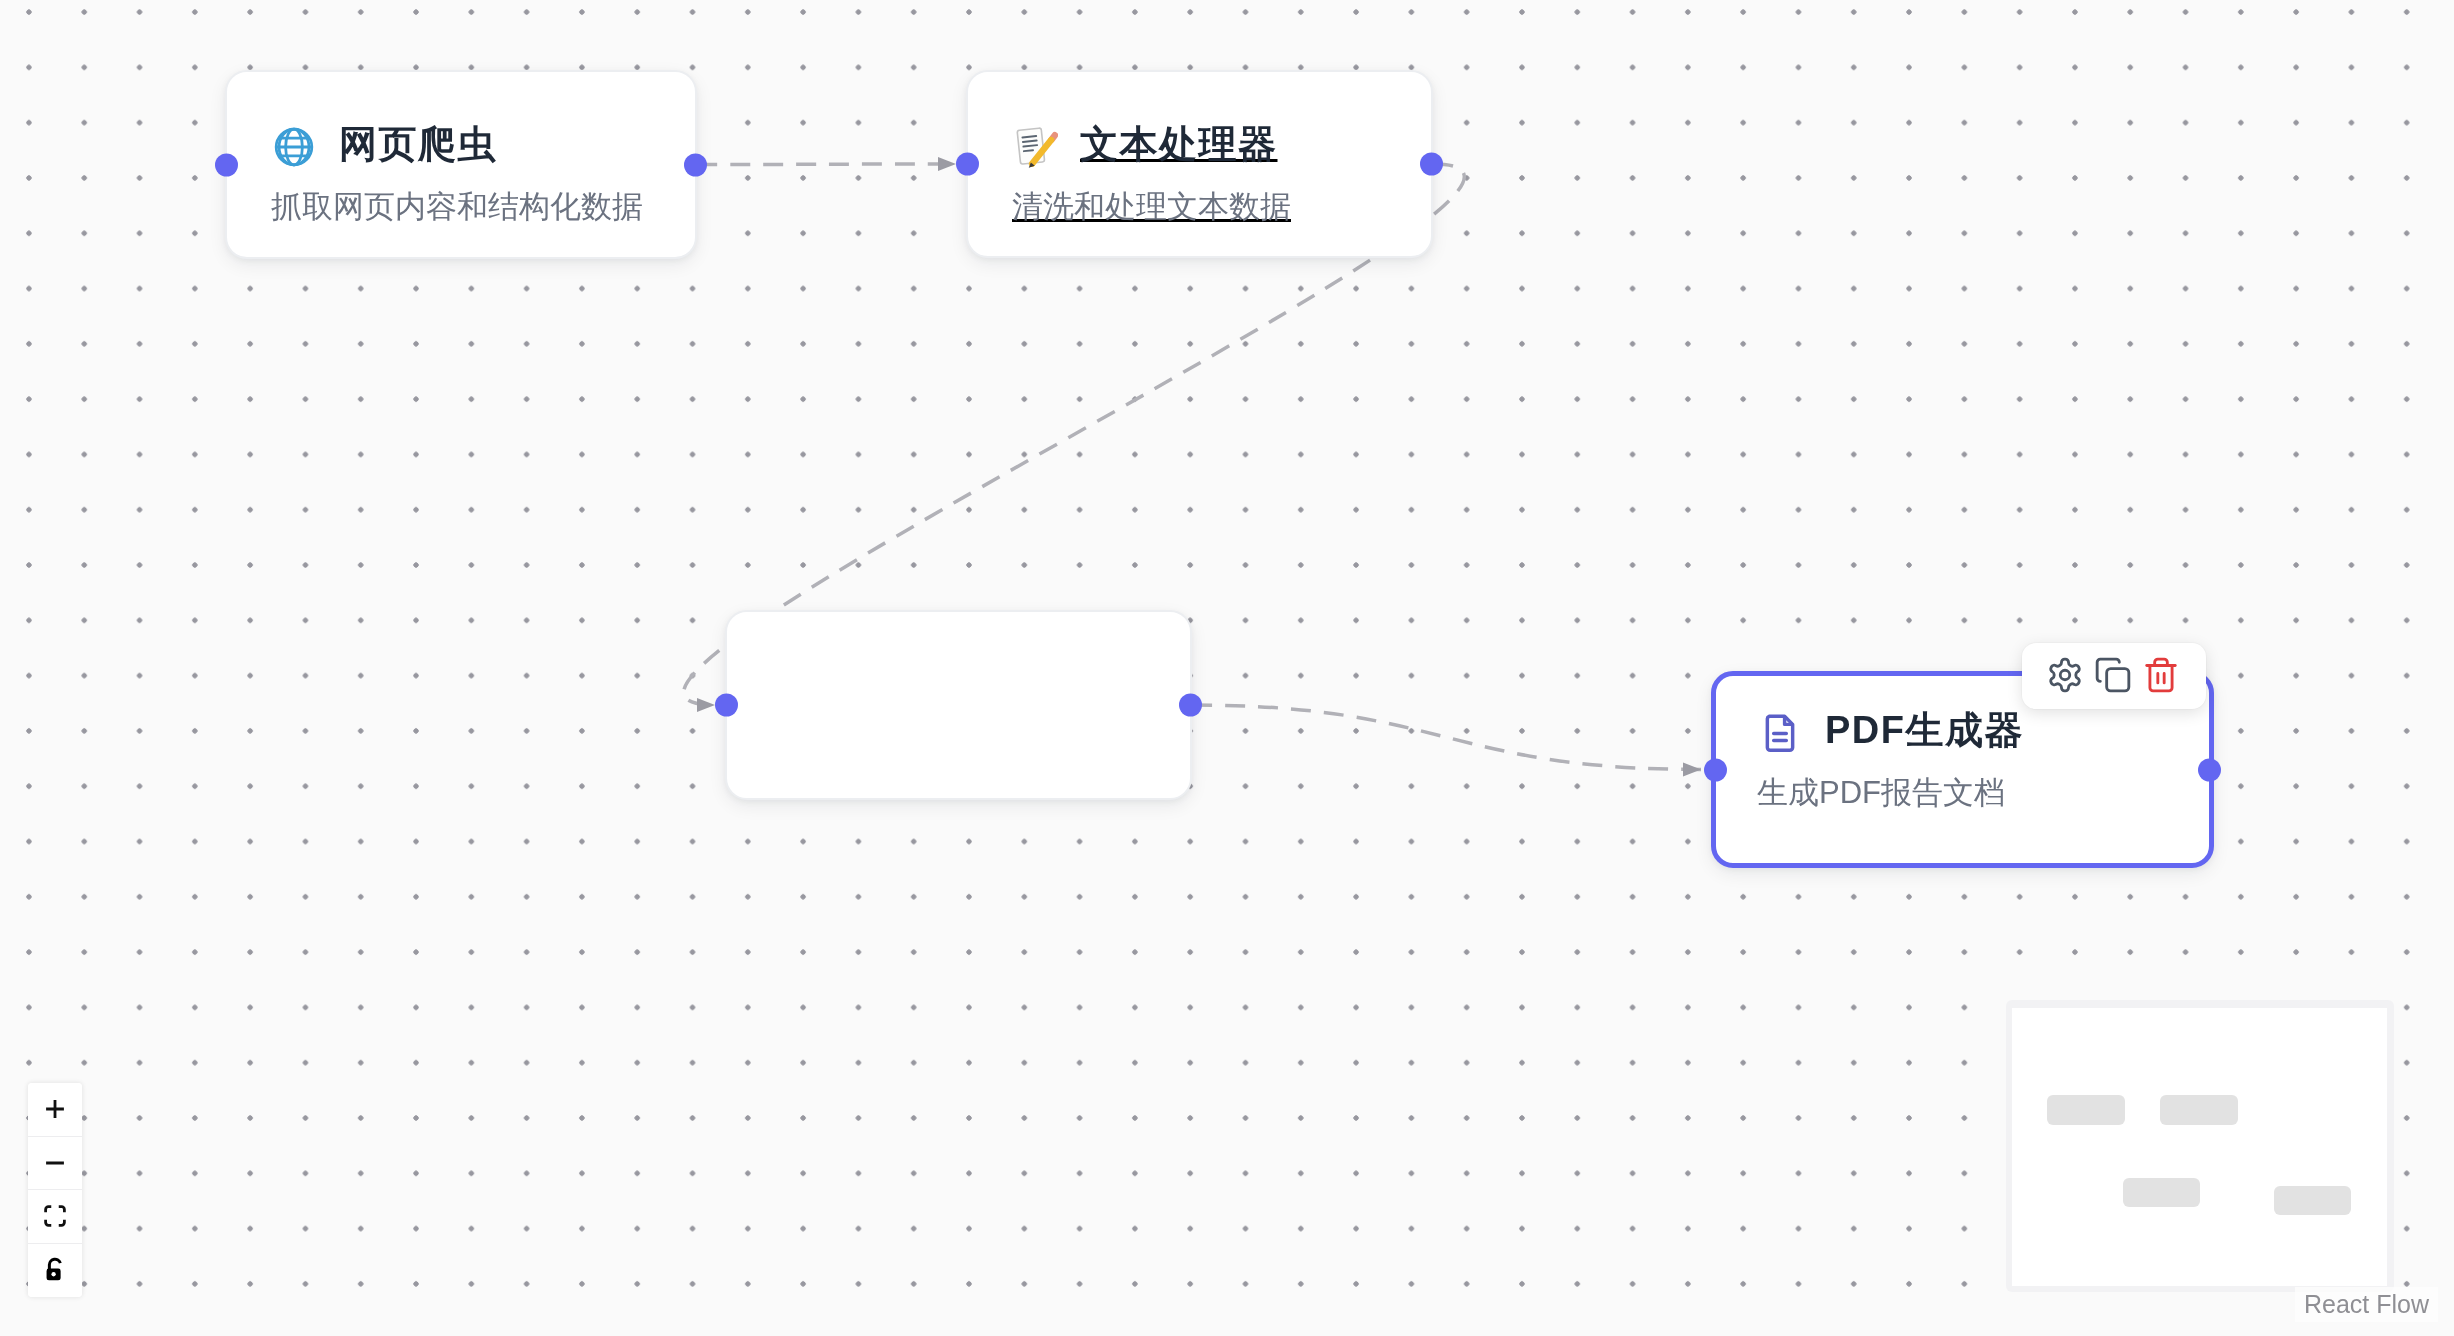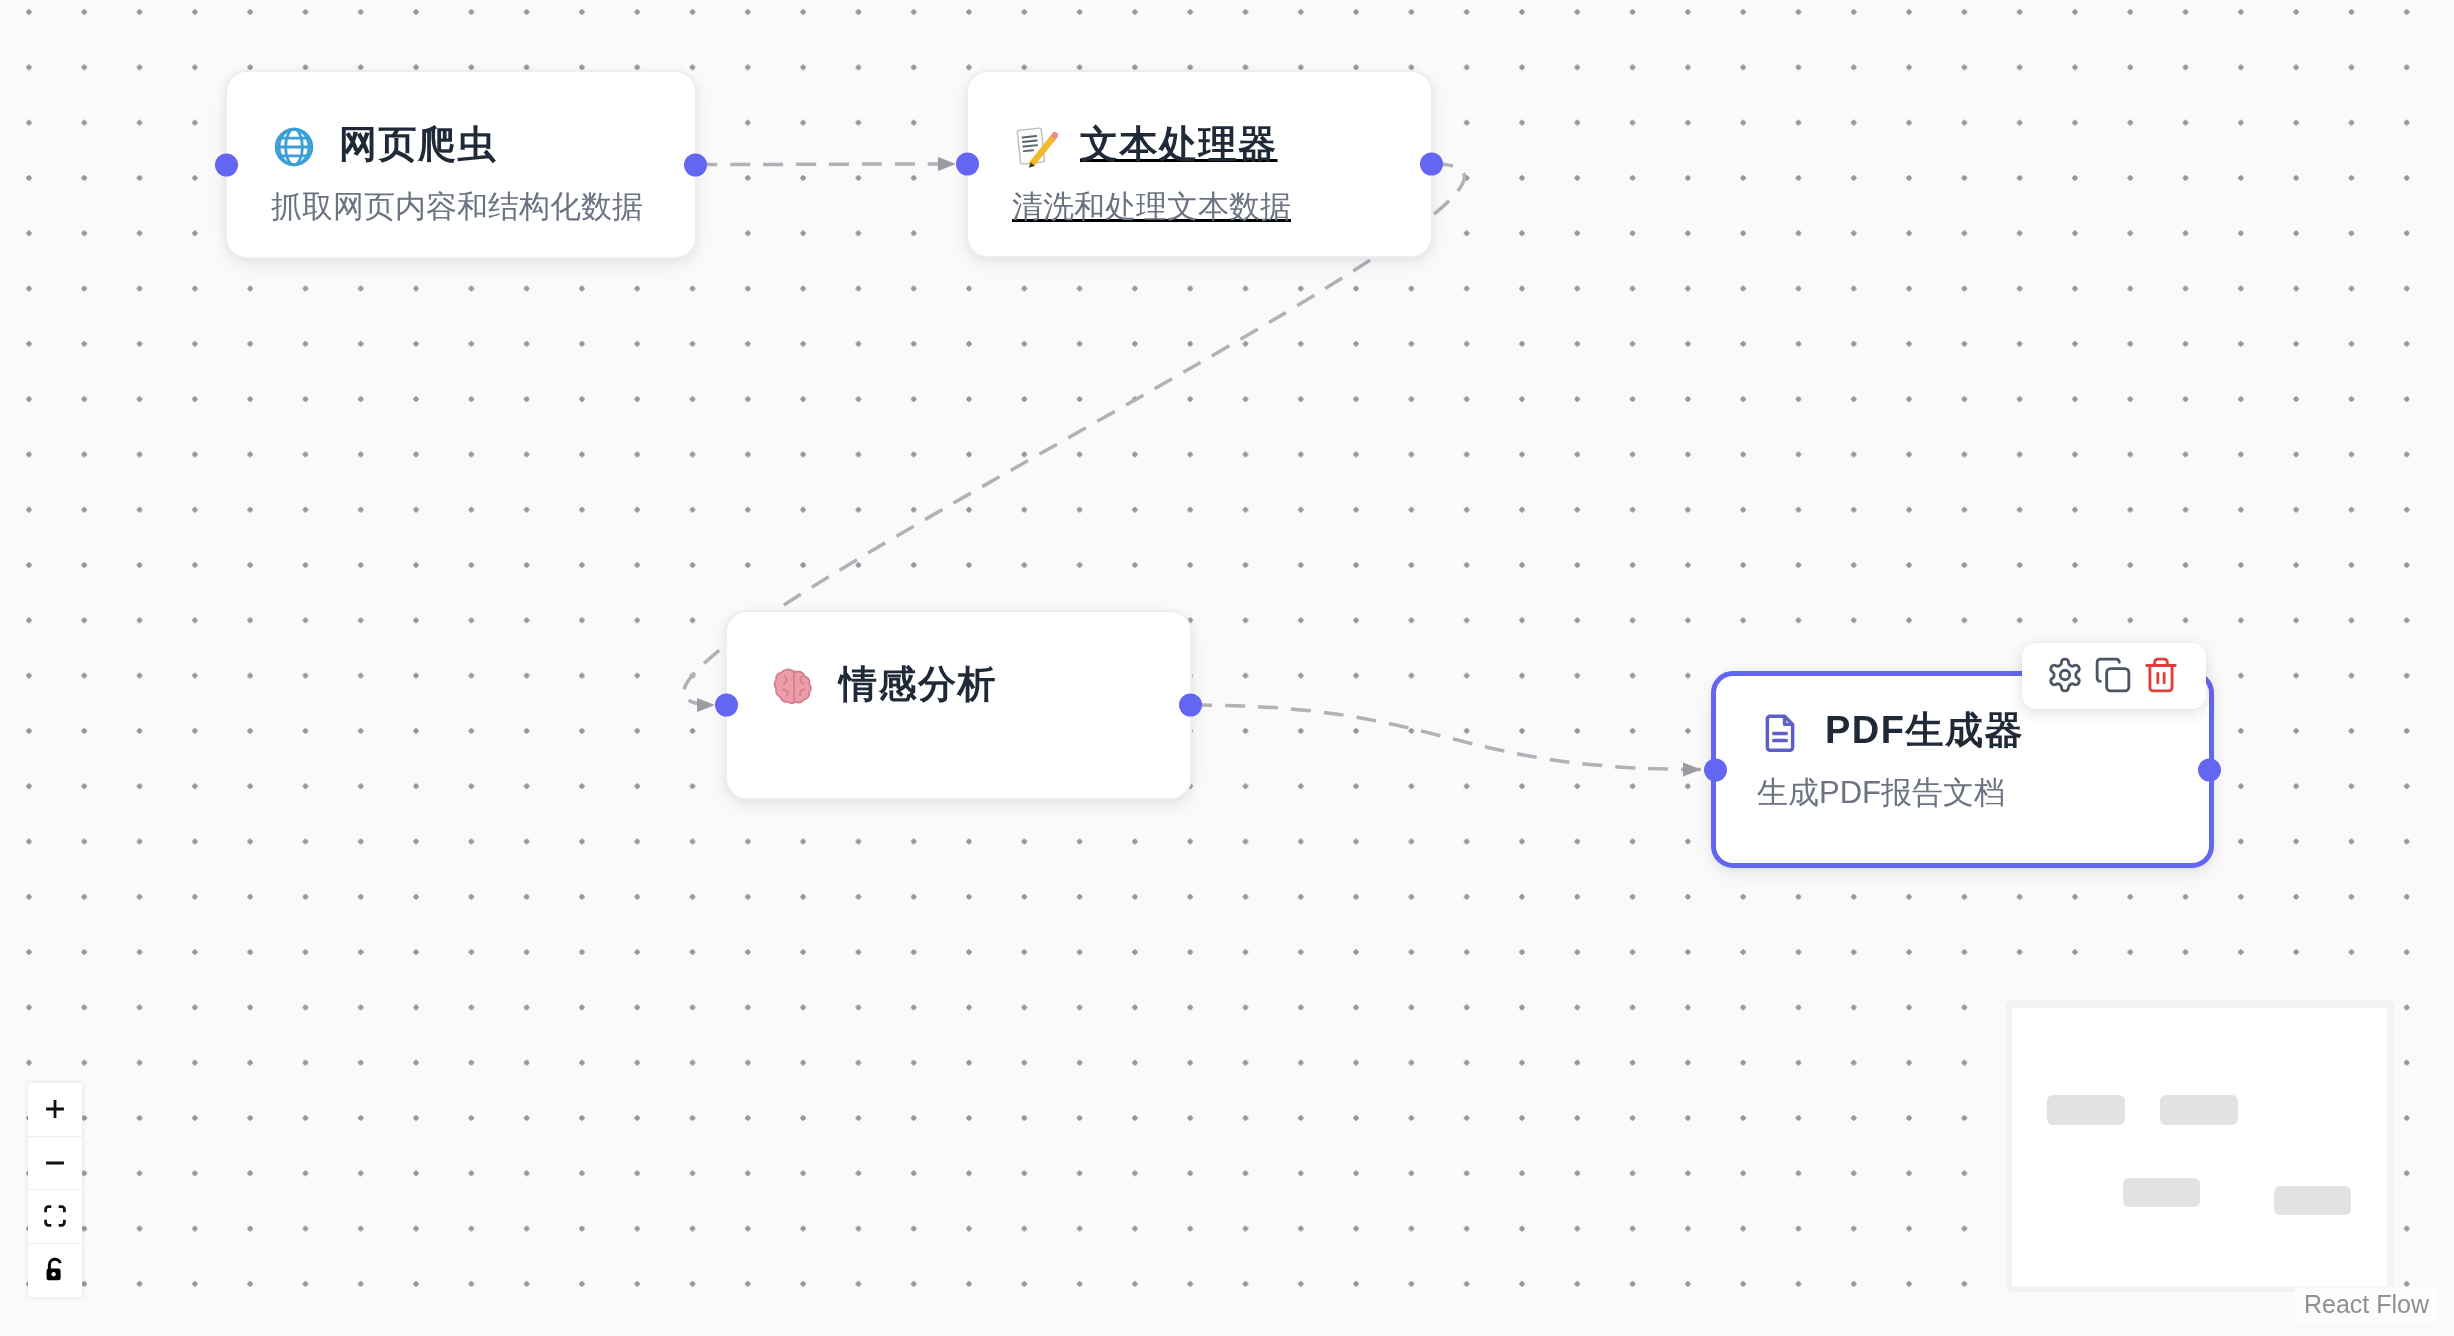--- a/index.html
+++ b/index.html
@@ -109,29 +109,20 @@
               <path d="M14.6 38l1.8-4.6 3.4 2.8z" fill="#3a3a3a"></path>
             </svg>
           </span>
           <span class="node-title">文本处理器</span>
         </div>
         <div class="node-subtitle">清洗和处理文本数据</div>
         <span class="handle right"></span>
       </div>
       <div class="node" style="left: 725px; top: 610px; width: 467px; height: 190px;">
         <span class="handle left"></span>
-        <div class="title-row">
-          <span class="node-icon">
-            <svg viewBox="0 0 40 40">
-              <path d="M19 6c-3-2-8-1.5-10 1.5C5.5 8 3.5 11 4.5 14c-1.8 2-1.8 5.5 0 7.5-.8 3 .8 6 3.5 7 .6 3 3.8 5 7 4.3 1.5 1.8 4.5 1.8 6 .2 3 1.3 6.5.3 8-2.3 2.8-.5 4.8-3.2 4.3-6 1.8-2 1.8-5.2 0-7.2 1-3-1-6-4-6.8C28 7.2 24.5 5.8 21.8 7z" fill="#eb9daa" stroke="#d77f90" stroke-width="1.6"></path>
-              <path d="M20 7.5v25M12 10.5c2 2 2 5-1 7M27 10.5c-2 2-2 5 1 7M10 22c3 0 5 2 4 5M29.5 22c-3 0-5 2-4 5" stroke="#d77f90" stroke-width="1.6" fill="none" stroke-linecap="round"></path>
-            </svg>
-          </span>
-          <span class="node-title">情感分析</span>
-        </div>
         <span class="handle right"></span>
       </div>
       <div class="node selected" style="left: 1711px; top: 671px; width: 503px; height: 197px;">
         <span class="handle left"></span>
         <div class="title-row">
           <span class="node-icon">
             <svg viewBox="0 0 40 40">
               <path d="M10.5 5.5h13.5L31 12.5v20a2.5 2.5 0 0 1-2.5 2.5h-17A2.5 2.5 0 0 1 9 32.5V8a2.5 2.5 0 0 1 1.5-2.5z" fill="none" stroke="#5b5fc7" stroke-width="3" stroke-linejoin="round"></path>
               <path d="M24 5.5v7h7" fill="none" stroke="#5b5fc7" stroke-width="3" stroke-linejoin="round"></path>
               <path d="M14.5 20.5h11M14.5 26.5h11" stroke="#5b5fc7" stroke-width="3" stroke-linecap="round"></path>

